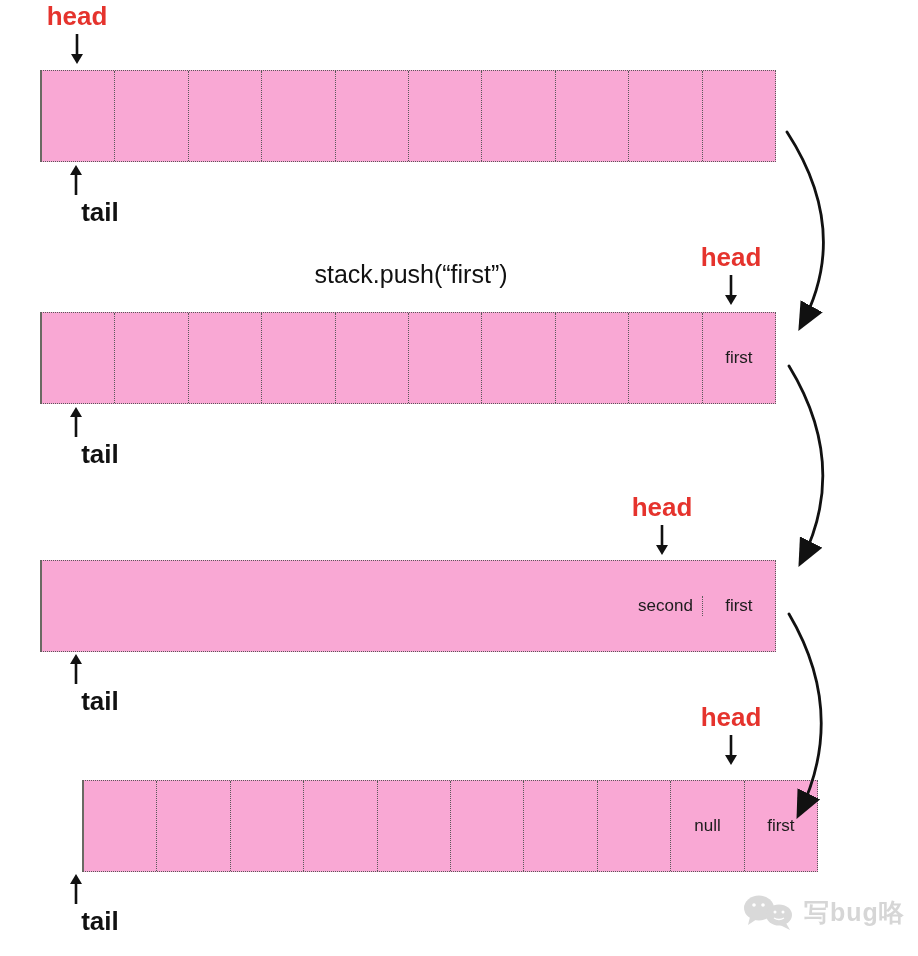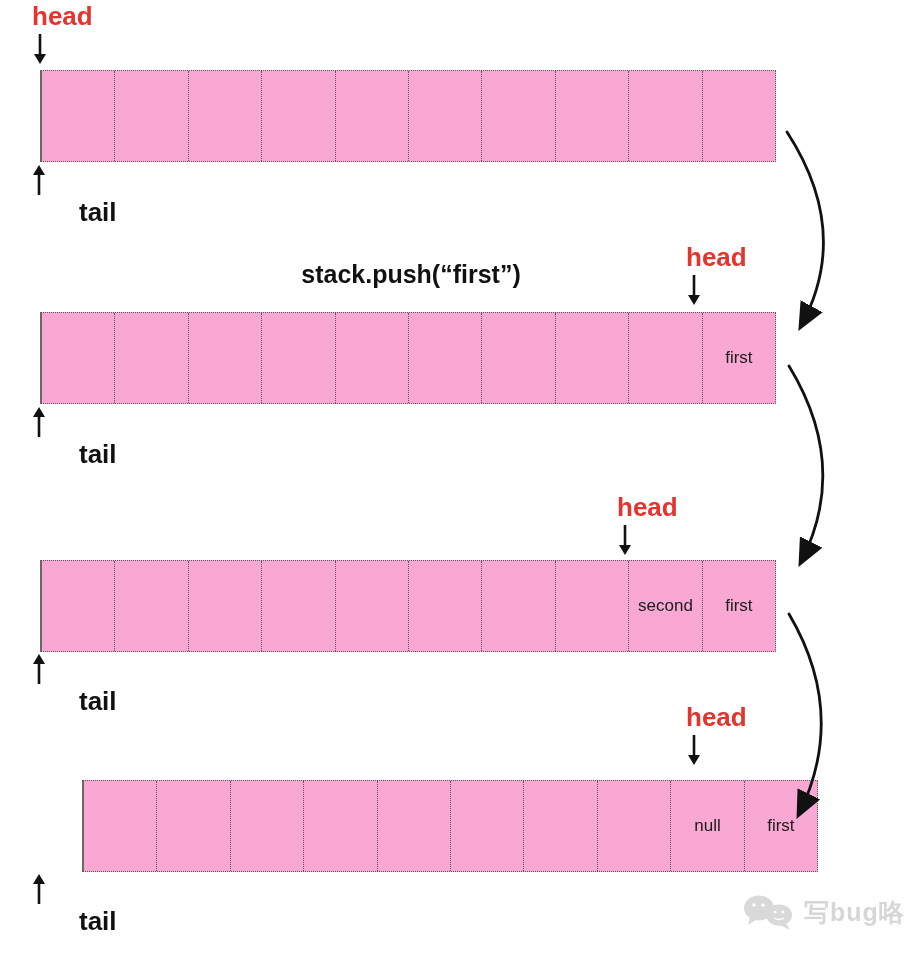--- a/index.html
+++ b/index.html
@@ -31,29 +31,30 @@
     align-items: center;
     justify-content: center;
     font-size: 17px;
     color: #1c1c1c;
     box-sizing: border-box;
   }
   .cell:last-child { border-right: none; }
 
   .array-1 { top: 70px; }
   .array-2 { top: 312px; }
-  .array-3 { top: 560px; }
+  .array-3 { top: 560px; align-items: center; }
   .array-4 { top: 780px; margin-left: 42px; }
 
   
   .pointer-group {
     position: absolute;
     width: 90px;
     display: flex;
     flex-direction: column;
+    align-items: center;
     gap: 3px;
   }
   .head-label {
     color: #e5332d;
     font-weight: bold;
     font-size: 26px;
     line-height: 1.1;
   }
   .tail-label {
     color: #111111;
@@ -70,21 +71,21 @@
   .tail-1 { left: 31px; top: 165px; }
   .tail-2 { left: 31px; top: 407px; }
   .tail-3 { left: 31px; top: 654px; }
   .tail-4 { left: 31px; top: 874px; }
 
   
   .op-title {
     position: absolute;
     transform: translateX(-50%);
     font-size: 25px;
-    font-weight: bold;
+    font-weight: normal;
     color: #111111;
     white-space: nowrap;
   }
   .title-2 { left: 411px; top: 260px; }
   .title-3 { left: 423px; top: 498px; }
   .title-4 { left: 352px; top: 734px; }
 
   
   .connectors {
     position: absolute;

